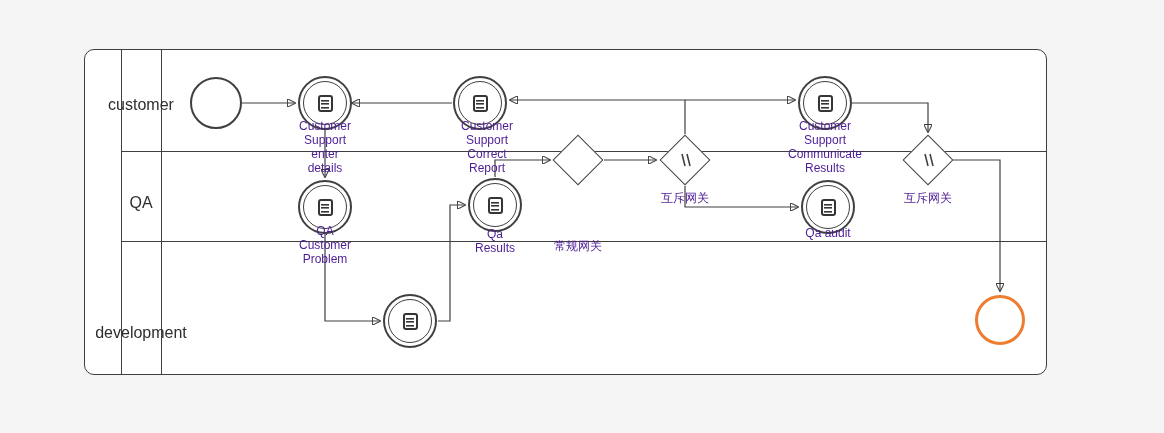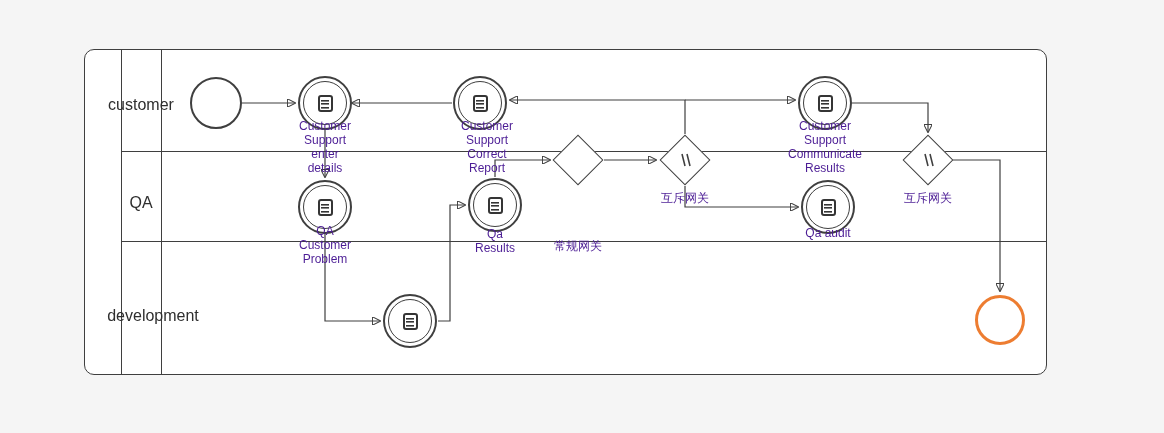--- a/index.html
+++ b/index.html
@@ -37,21 +37,21 @@
   .lane-label {
     position:absolute;
     left:141px;
     transform:translateX(-50%);
     font-size:16px; color:#2e2e2e;
     white-space:nowrap;
     z-index:5;
   }
   .lane-label.l1 { top:96px; }
   .lane-label.l2 { top:194px;text-align:right; }
-  .lane-label.l3 { top:307px;margin-left:12px; }
+  .lane-label.l3 { top:324px; }
 
   
   svg.edges {
     position:absolute; left:0; top:0;
     width:1164px; height:433px;
     z-index:2;
   }
   svg.edges path {
     fill:none; stroke:#3f3f3f; stroke-width:1.2;
   }

